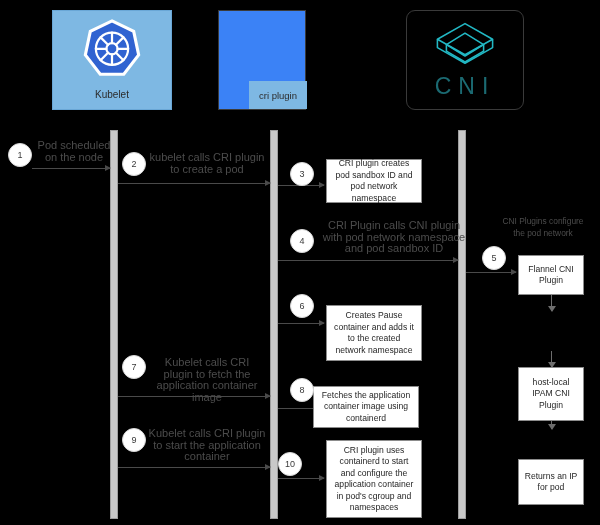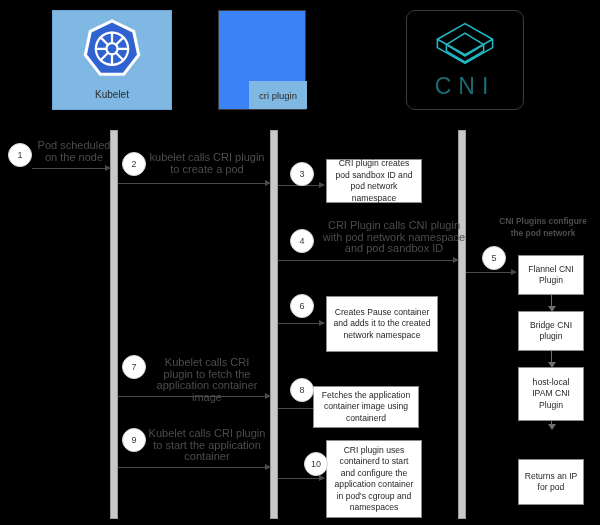--- a/index.html
+++ b/index.html
@@ -58,21 +58,21 @@
   .msg{position:absolute;text-align:center;font-size:11px;line-height:11.5px;
       color:#4c4c4c;z-index:3;}
 
   
   .note{position:absolute;box-sizing:border-box;background:#fff;
       border:1px solid #8c8c8c;display:flex;align-items:center;
       justify-content:center;text-align:center;padding:3px 5px;
       font-size:8.6px;line-height:11.5px;color:#262626;z-index:4;}
 
   .hint{position:absolute;text-align:center;font-size:8.4px;line-height:11.5px;
-      color:#4c4c4c;z-index:3;font-weight:bold;}
+      color:#4c4c4c;z-index:3;}
 </style>
 </head>
 <body>
 
 <div id="stage">
 
   <div class="actor actor-kubelet">
     <svg class="kube-logo" viewBox="0 0 100 100">
       <polygon points="50,3 85,20 93,58 69,89 31,89 7,58 15,20" fill="#3063d1" stroke="#ffffff" stroke-width="5"></polygon>
       <g stroke="#ffffff" stroke-width="3.6" fill="none" stroke-linecap="round">
@@ -126,39 +126,38 @@
   <div class="step" style="left:290px;top:229px;">4</div>
   <div class="msg" style="left:314px;top:220px;width:160px;">CRI Plugin calls CNI plugin<br>with pod network namespace<br>and pod sandbox ID</div>
   <div class="arrow" style="left:278px;top:260px;width:180px;"></div>
 
   <div class="hint" style="left:490px;top:216px;width:106px;">CNI Plugins configure<br>the pod network</div>
   <div class="step" style="left:482px;top:246px;">5</div>
   <div class="arrow" style="left:466px;top:272px;width:50px;"></div>
 
   <div class="note" style="left:518px;top:255px;width:66px;height:40px;">Flannel CNI Plugin</div>
   <div class="varrow" style="left:551px;top:295px;height:16px;"></div>
-  <div class="note" style="left:518px;top:311px;width:66px;height:40px;">Bridge CNI plugin</div>
   <div class="varrow" style="left:551px;top:351px;height:16px;"></div>
   <div class="note" style="left:518px;top:367px;width:66px;height:54px;">host-local IPAM CNI Plugin</div>
   <div class="varrow" style="left:551px;top:413px;height:16px;"></div>
   <div class="note" style="left:518px;top:459px;width:66px;height:46px;">Returns an IP for pod</div>
 
   <div class="step" style="left:290px;top:294px;">6</div>
-  <div class="note" style="left:326px;top:296px;width:112px;height:56px;">Creates Pause container and adds it to the created network namespace</div>
+  <div class="note" style="left:326px;top:305px;width:96px;height:56px;">Creates Pause container and adds it to the created network namespace</div>
   <div class="arrow" style="left:278px;top:323px;width:46px;"></div>
 
   <div class="step" style="left:122px;top:355px;">7</div>
   <div class="msg" style="left:146px;top:357px;width:122px;">Kubelet calls CRI<br>plugin to fetch the<br>application container image</div>
   <div class="arrow" style="left:118px;top:396px;width:152px;"></div>
 
   <div class="step" style="left:290px;top:378px;">8</div>
   <div class="note" style="left:313px;top:386px;width:106px;height:42px;">Fetches the application container image using containerd</div>
   <div class="arrow" style="left:278px;top:408px;width:46px;"></div>
 
   <div class="step" style="left:122px;top:428px;">9</div>
   <div class="msg" style="left:146px;top:428px;width:122px;">Kubelet calls CRI plugin<br>to start the application<br>container</div>
   <div class="arrow" style="left:118px;top:467px;width:152px;"></div>
 
-  <div class="step" style="left:304px;top:452px;">10</div>
+  <div class="step" style="left:278px;top:452px;">10</div>
   <div class="note" style="left:326px;top:440px;width:96px;height:78px;">CRI plugin uses containerd to start and configure the application container in pod's cgroup and namespaces</div>
   <div class="arrow" style="left:278px;top:478px;width:46px;"></div>
 
 </div>
 
 </body></html>

